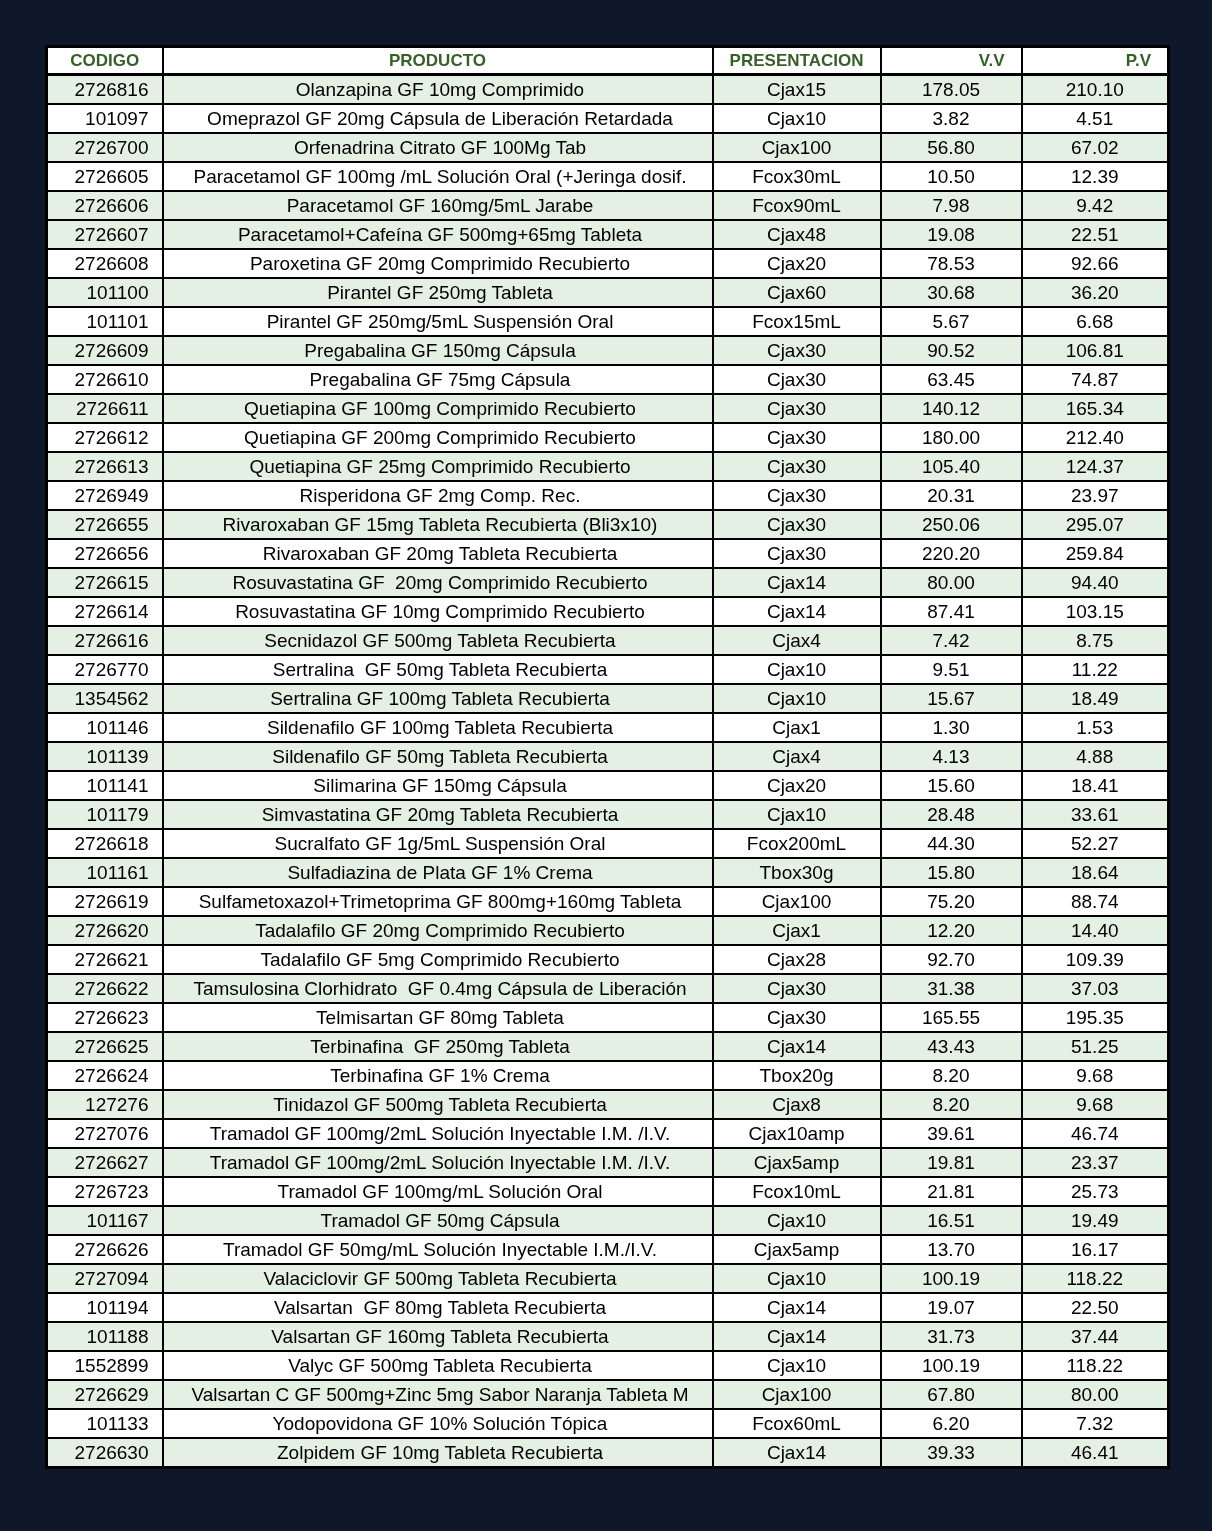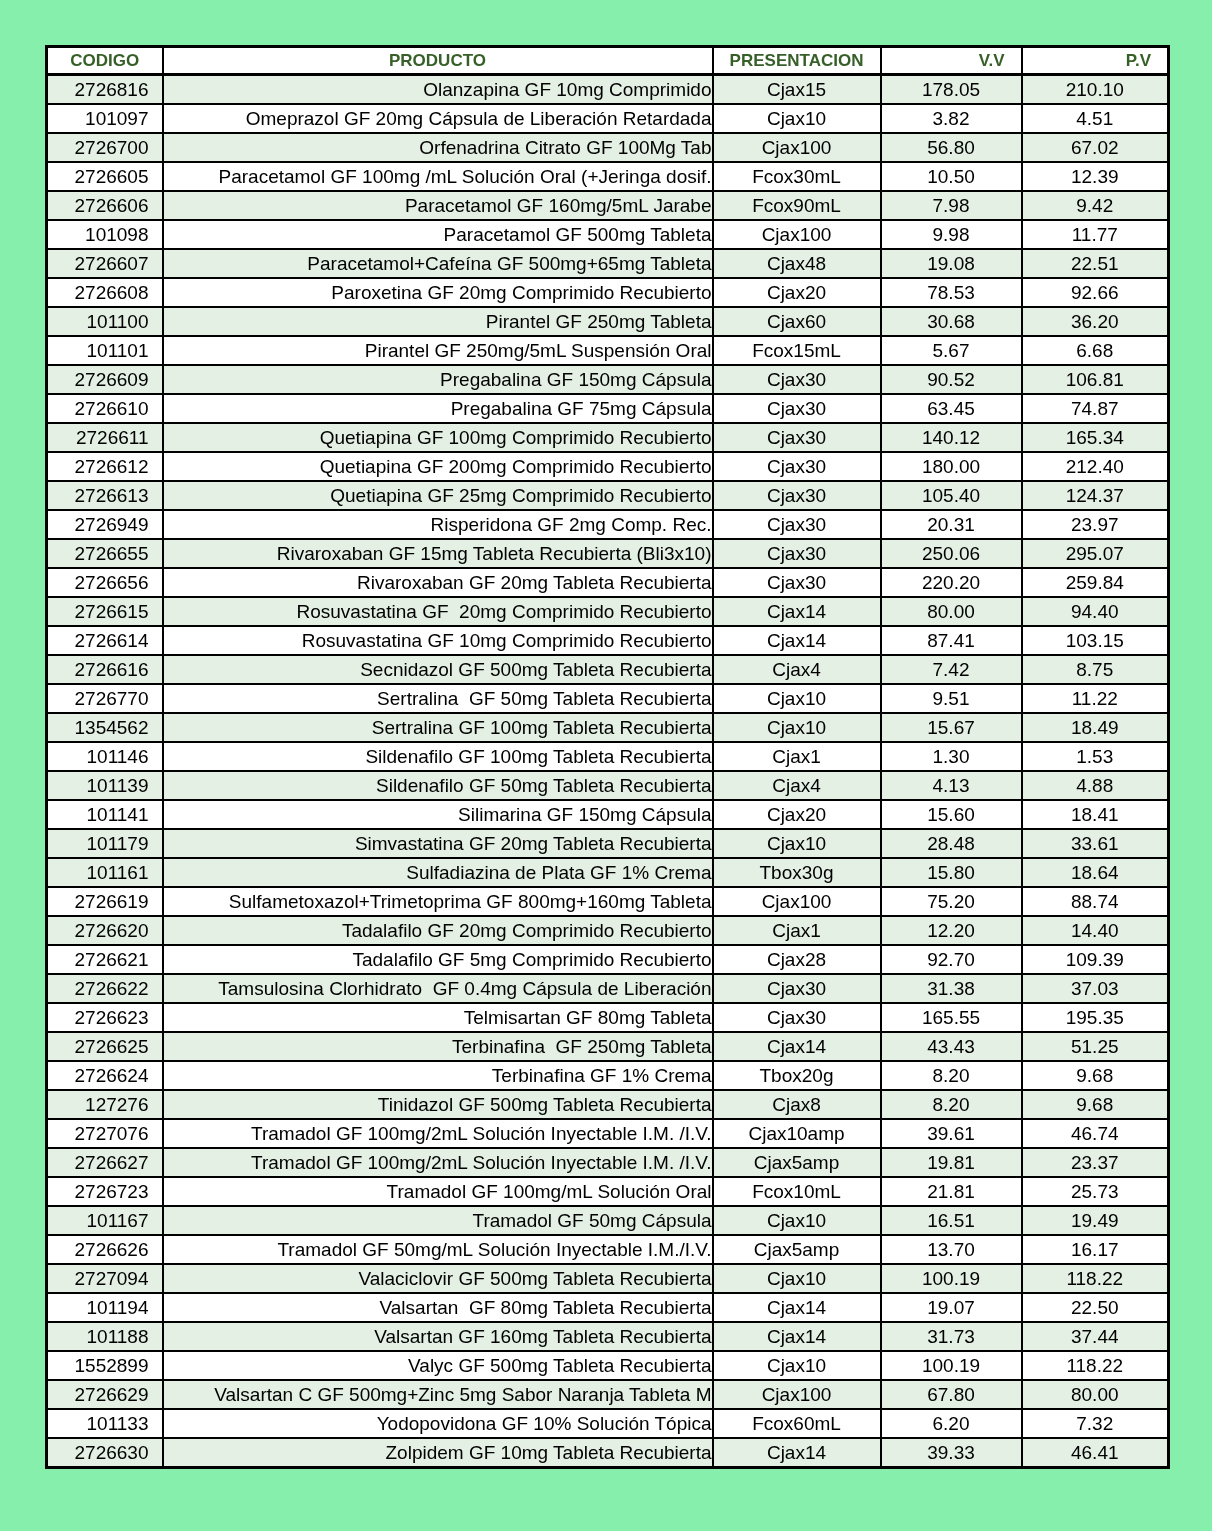--- a/index.html
+++ b/index.html
@@ -9,21 +9,21 @@
     width: 1212px;
     height: 1531px;
     font-family: "Liberation Sans", sans-serif;
   }
   .page {
     position: absolute;
     top: 0;
     left: 0;
     width: 1212px;
     height: 1531px;
-    background: #86efac;
+    background: #0f172a;
   }
   table.price-table {
     position: absolute;
     top: 45px;
     left: 45px;
     width: 1122px;
     border-collapse: collapse;
     table-layout: fixed;
     border: 3px solid var(--border-color, #000);
   }
@@ -43,21 +43,21 @@
     font-size: 17px;
     font-weight: bold;
     height: 25px;
   }
   .price-table td { font-size: 19px; font-weight: 400; }
   
   th.col-codigo, th.col-producto, th.col-presentacion { text-align: center; }
   th.col-vv, th.col-pv { text-align: right; padding-right: 16px; }
   
   td.c-codigo { text-align: right; padding-right: 13px; }
-  td.c-producto { text-align: right; padding-left: 5px; }
+  td.c-producto { text-align: center; padding-left: 5px; }
   td.c-presentacion, td.c-vv, td.c-pv { text-align: center; }
   
   tr.stripe-green td { background: var(--stripe-color, #E4F0E4); }
   tr.stripe-white td { background: #ffffff; }
 </style>
 </head>
 <body>
 
 <div class="page">
   <table class="price-table">
@@ -106,27 +106,20 @@
           <td class="c-vv">10.50</td>
           <td class="c-pv">12.39</td>
         </tr>
         <tr class="stripe-green">
           <td class="c-codigo">2726606</td>
           <td class="c-producto">Paracetamol GF 160mg/5mL Jarabe</td>
           <td class="c-presentacion">Fcox90mL</td>
           <td class="c-vv">7.98</td>
           <td class="c-pv">9.42</td>
         </tr>
-        <tr class="stripe-white">
-          <td class="c-codigo">101098</td>
-          <td class="c-producto">Paracetamol GF 500mg Tableta</td>
-          <td class="c-presentacion">Cjax100</td>
-          <td class="c-vv">9.98</td>
-          <td class="c-pv">11.77</td>
-        </tr>
         <tr class="stripe-green">
           <td class="c-codigo">2726607</td>
           <td class="c-producto">Paracetamol+Cafeína GF 500mg+65mg Tableta</td>
           <td class="c-presentacion">Cjax48</td>
           <td class="c-vv">19.08</td>
           <td class="c-pv">22.51</td>
         </tr>
         <tr class="stripe-white">
           <td class="c-codigo">2726608</td>
           <td class="c-producto">Paroxetina GF 20mg Comprimido Recubierto</td>
@@ -260,20 +253,27 @@
           <td class="c-vv">15.60</td>
           <td class="c-pv">18.41</td>
         </tr>
         <tr class="stripe-green">
           <td class="c-codigo">101179</td>
           <td class="c-producto">Simvastatina GF 20mg Tableta Recubierta</td>
           <td class="c-presentacion">Cjax10</td>
           <td class="c-vv">28.48</td>
           <td class="c-pv">33.61</td>
         </tr>
+        <tr class="stripe-white">
+          <td class="c-codigo">2726618</td>
+          <td class="c-producto">Sucralfato GF 1g/5mL Suspensión Oral</td>
+          <td class="c-presentacion">Fcox200mL</td>
+          <td class="c-vv">44.30</td>
+          <td class="c-pv">52.27</td>
+        </tr>
         <tr class="stripe-green">
           <td class="c-codigo">101161</td>
           <td class="c-producto">Sulfadiazina de Plata GF 1% Crema</td>
           <td class="c-presentacion">Tbox30g</td>
           <td class="c-vv">15.80</td>
           <td class="c-pv">18.64</td>
         </tr>
         <tr class="stripe-white">
           <td class="c-codigo">2726619</td>
           <td class="c-producto">Sulfametoxazol+Trimetoprima GF 800mg+160mg Tableta</td>

